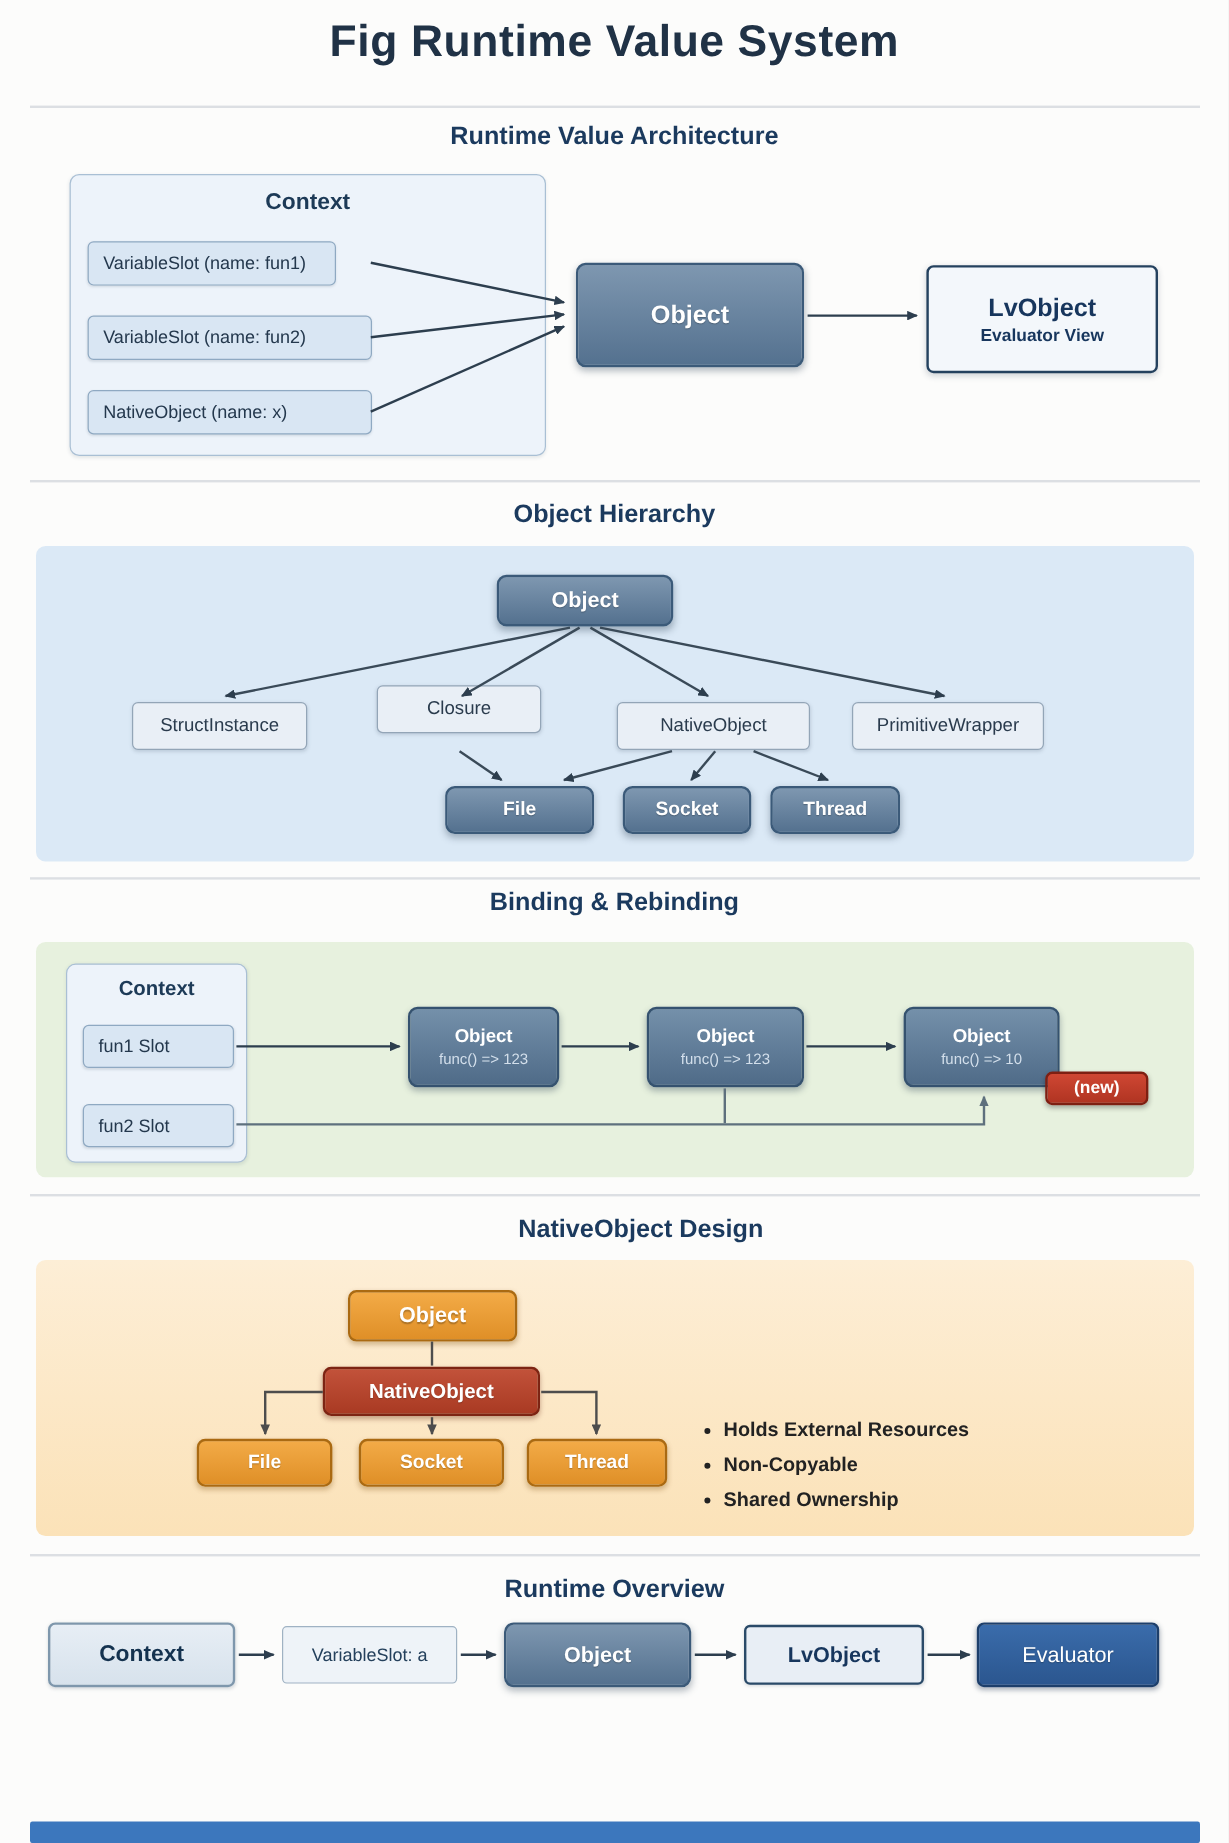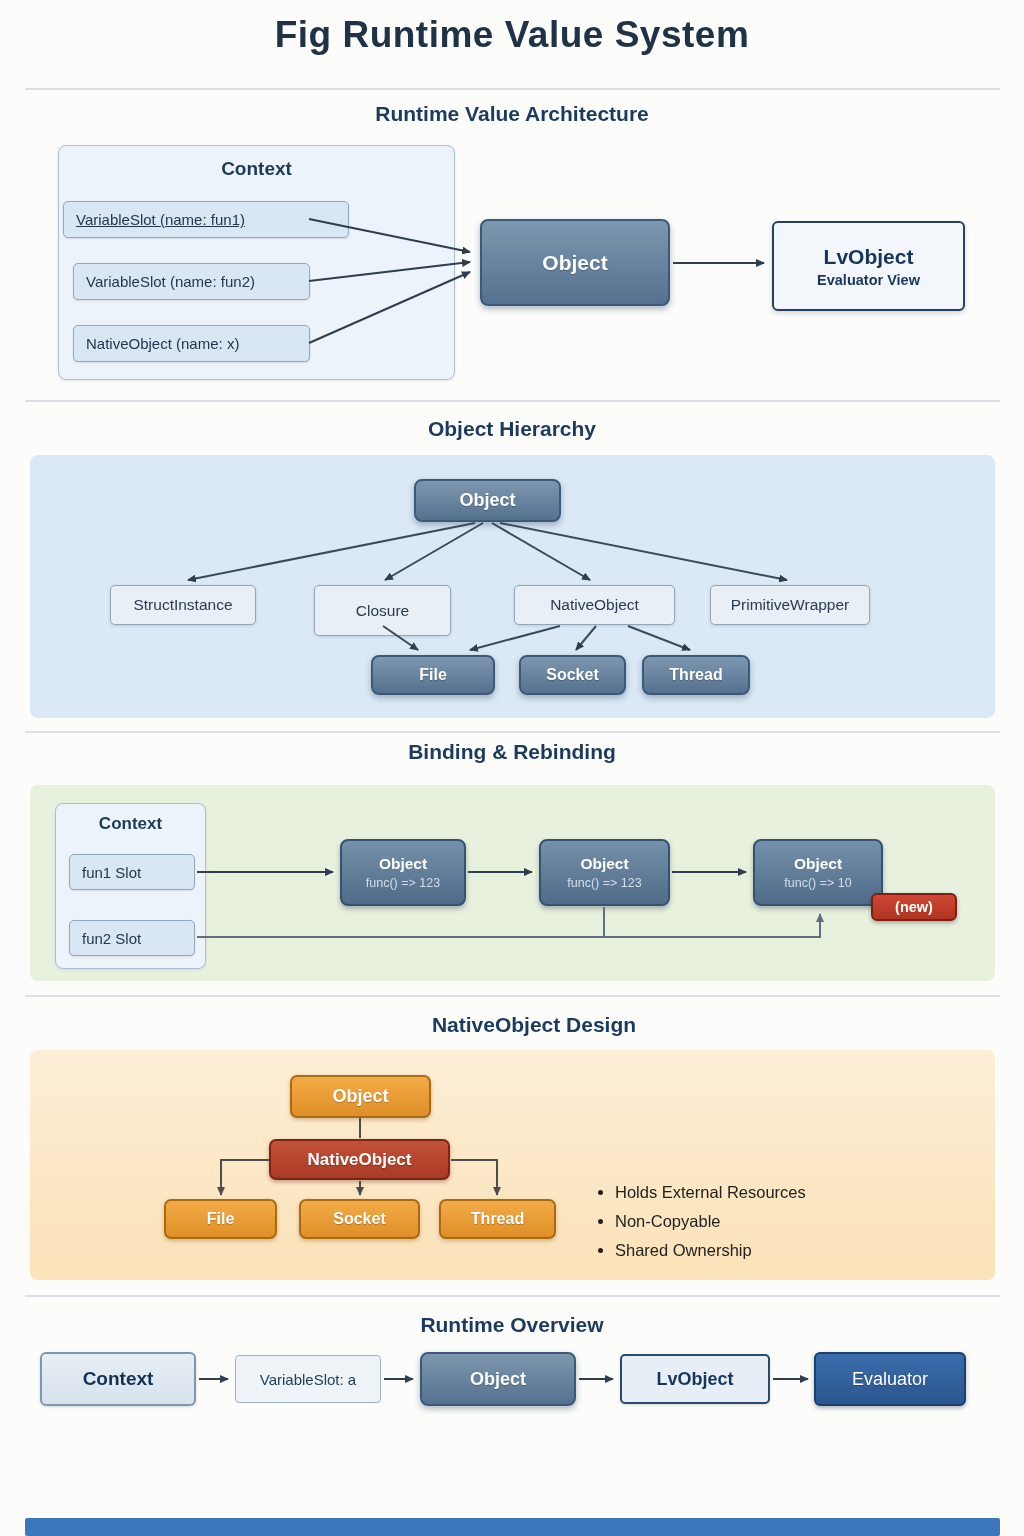--- a/index.html
+++ b/index.html
@@ -75,41 +75,41 @@
 
 <div class="page">
 
   <div class="abs title">Fig Runtime Value System</div>
   <div class="abs divider" style="top:88px;"></div>
 
   <div class="abs sec-header" style="top:102px;">Runtime Value Architecture</div>
 
   <div class="abs ctx-panel" style="left:58px; top:145px; width:397px; height:235px;">
     <div class="abs ctx-label" style="top:12px; font-size:19px;">Context</div>
-    <div class="abs slot" style="left:4px; top:55px;  width:286px; height:37px;text-decoration:underline;">VariableSlot (name: fun1)</div>
+    <div class="abs slot" style="left:14px; top:55px;  width:207px; height:37px;">VariableSlot (name: fun1)</div>
     <div class="abs slot" style="left:14px; top:117px; width:237px; height:37px;">VariableSlot (name: fun2)</div>
     <div class="abs slot" style="left:14px; top:179px; width:237px; height:37px;">NativeObject (name: x)</div>
   </div>
 
   <div class="abs dark-box" style="left:480px; top:219px; width:190px; height:87px; font-size:21px;">Object</div>
 
   <div class="abs outline-box" style="left:772px; top:221px; width:193px; height:90px;">
     <div class="t1">LvObject</div>
     <div class="t2">Evaluator View</div>
   </div>
 
   <div class="abs divider" style="top:400px;"></div>
 
   <div class="abs sec-header" style="top:417px;">Object Hierarchy</div>
 
   <div class="abs panel-blue" style="left:30px; top:455px; width:965px; height:263px;">
     <div class="abs dark-box" style="left:384px; top:24px; width:147px; height:43px; font-size:18px;">Object</div>
 
     <div class="abs light-node" style="left:80px;  top:130px; width:146px; height:40px;">StructInstance</div>
-    <div class="abs light-node" style="left:284px; top:130px; width:137px; height:51px;">Closure</div>
+    <div class="abs light-node" style="left:284px; top:116px; width:137px; height:40px;">Closure</div>
     <div class="abs light-node" style="left:484px; top:130px; width:161px; height:40px;">NativeObject</div>
     <div class="abs light-node" style="left:680px; top:130px; width:160px; height:40px;">PrimitiveWrapper</div>
 
     <div class="abs dark-box" style="left:341px; top:200px; width:124px; height:40px; font-size:16px;">File</div>
     <div class="abs dark-box" style="left:489px; top:200px; width:107px; height:40px; font-size:16px;">Socket</div>
     <div class="abs dark-box" style="left:612px; top:200px; width:108px; height:40px; font-size:16px;">Thread</div>
   </div>
 
   <div class="abs divider" style="top:731px;"></div>
 
@@ -143,21 +143,21 @@
   <div class="abs sec-header" style="top:1013px;padding-left:44px;">NativeObject Design</div>
 
   <div class="abs panel-orange" style="left:30px; top:1050px; width:965px; height:230px;">
     <div class="abs orange-box" style="left:260px; top:25px; width:141px; height:43px; font-size:18px;">Object</div>
     <div class="abs red-box" style="left:239px; top:89px; width:181px; height:41px; font-size:17px;">NativeObject</div>
 
     <div class="abs orange-box" style="left:134px; top:149px; width:113px; height:40px; font-size:16px;">File</div>
     <div class="abs orange-box" style="left:269px; top:149px; width:121px; height:40px; font-size:16px;">Socket</div>
     <div class="abs orange-box" style="left:409px; top:149px; width:117px; height:40px; font-size:16px;">Thread</div>
 
-    <ul class="abs bullets" style="left:565px; top:133px; width:350px;">
+    <ul class="abs bullets" style="left:553px; top:133px; width:350px;font-weight:bold;">
       <li>Holds External Resources</li>
       <li>Non-Copyable</li>
       <li>Shared Ownership</li>
     </ul>
   </div>
 
   <div class="abs divider" style="top:1295px;"></div>
 
   <div class="abs sec-header" style="top:1313px;">Runtime Overview</div>
 

